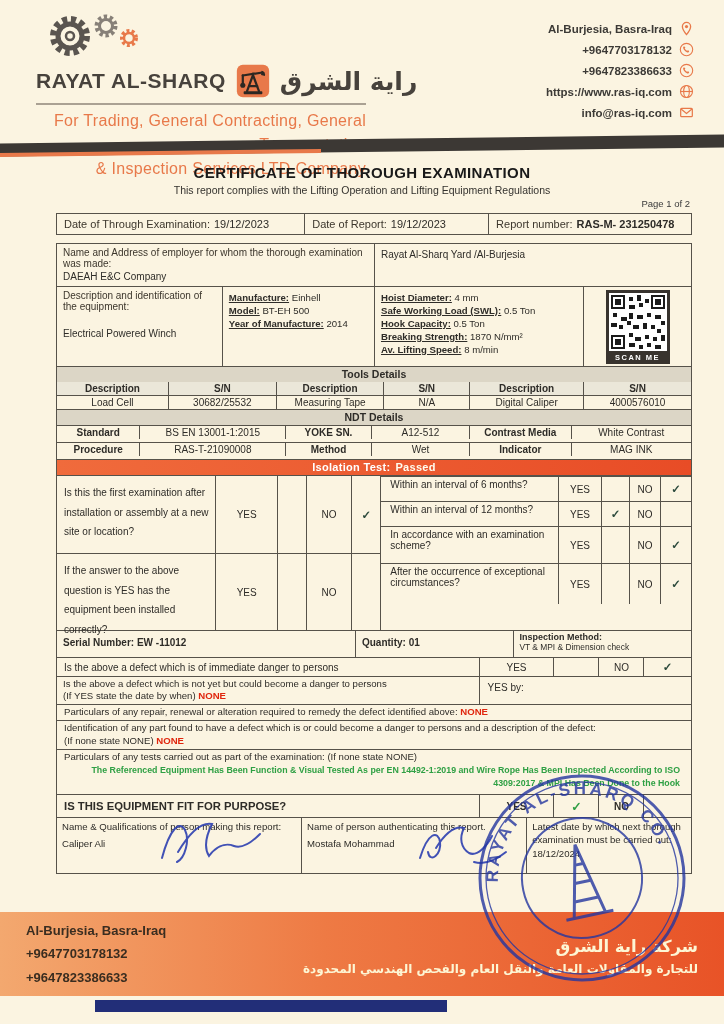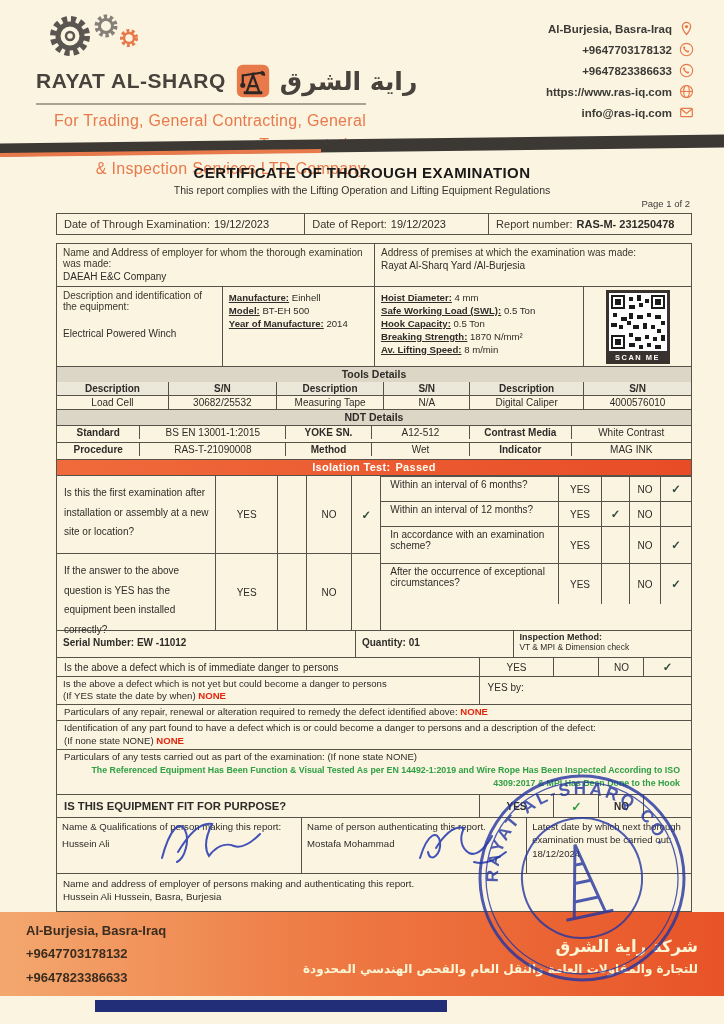--- a/index.html
+++ b/index.html
@@ -251,21 +251,20 @@
   </div>
 
   <div class="content bordered tbl">
 
     <div class="row parties">
       <div>
         <div class="lbl">Name and Address of employer for whom the thorough examination was made:</div>
         <div class="val">DAEAH E&amp;C Company</div>
       </div>
       <div class="bl">
-        <div class="lbl">Address of premises at which the examination was made:</div>
         <div class="val">Rayat Al-Sharq Yard /Al-Burjesia</div>
       </div>
     </div>
 
     <div class="row equip">
       <div class="c1">
         <div class="lbl">Description and identification of the equipment:</div>
         <div style="margin-top:16px">Electrical Powered Winch</div>
       </div>
       <div class="c2 bl">
@@ -476,42 +475,38 @@
       <div class="fitq">IS THIS EQUIPMENT FIT FOR PURPOSE?</div>
       <div class="bl ctr b">YES</div>
       <div class="bl ctr fit-ck">✓</div>
       <div class="bl ctr b">NO</div>
       <div class="bl ctr ck"></div>
     </div>
 
     <div class="row bt sig">
       <div class="g1">
         <div>Name &amp; Qualifications of person making this report:</div>
-        <div style="margin-top:4px">Hussein Ali</div>
+        <div style="margin-top:4px">Caliper Ali</div>
         <svg class="sigsvg" style="left:95px; top:-4px" width="140" height="56" viewBox="0 0 140 56">
           <path d="M10 44 C18 14 28 6 33 16 C38 26 33 44 25 48 M26 38 C38 18 50 8 60 10 C54 22 52 34 57 42 C63 34 72 28 82 32 C90 35 100 28 108 20" fill="none" stroke="#2c3fb0" stroke-width="2" stroke-linecap="round" opacity=".9"></path>
         </svg>
       </div>
       <div class="g2 bl">
         <div>Name of person authenticating this report.</div>
         <div style="margin-top:4px">Mostafa Mohammad</div>
         <svg class="sigsvg" style="left:110px; top:0px" width="110" height="54" viewBox="0 0 110 54">
           <path d="M8 40 C16 14 26 12 28 24 C30 36 18 46 16 34 M24 30 C34 14 44 8 52 10 C47 20 49 30 57 35 C65 39 75 28 80 18 M62 44 C72 47 84 42 94 34" fill="none" stroke="#2c3fb0" stroke-width="2" stroke-linecap="round" opacity=".9"></path>
         </svg>
       </div>
       <div class="g3 bl">
         <div>Latest date by which next thorough examination must be carried out:</div>
         <div style="margin-top:2px">18/12/2024</div>
       </div>
     </div>
 
-    <div class="bt empl">
-      <div>Name and address of employer of persons making and authenticating this report.</div>
-      <div>Hussein Ali Hussein, Basra, Burjesia</div>
-    </div>
 
   </div>
 
   <div class="footer">
     <div class="f-left">
       <div>Al-Burjesia, Basra-Iraq</div>
       <div>+9647703178132</div>
       <div>+9647823386633</div>
     </div>
     <div class="f-right" dir="rtl">

